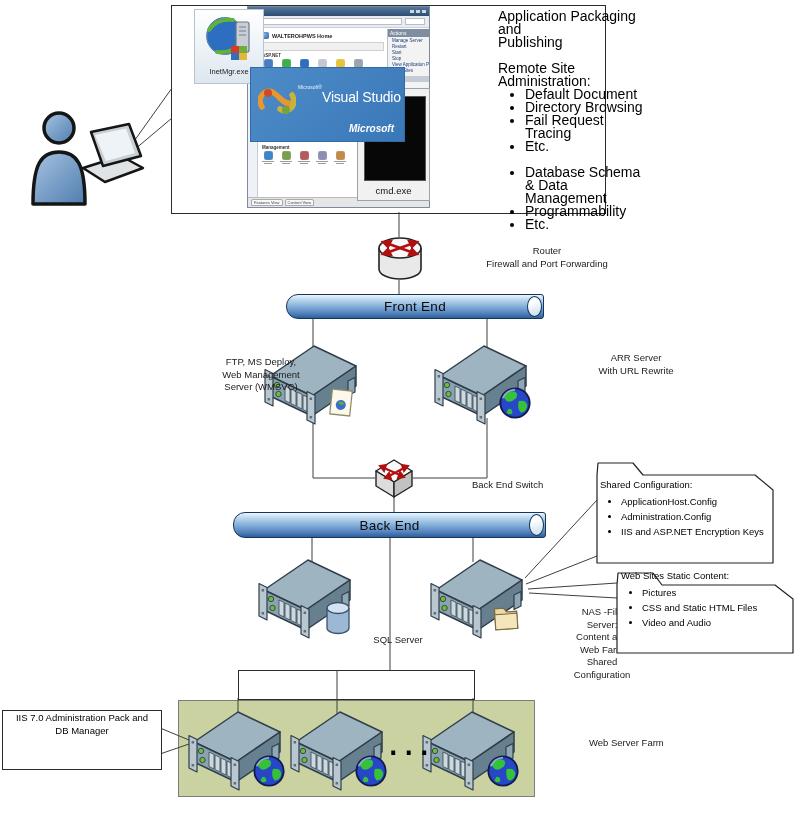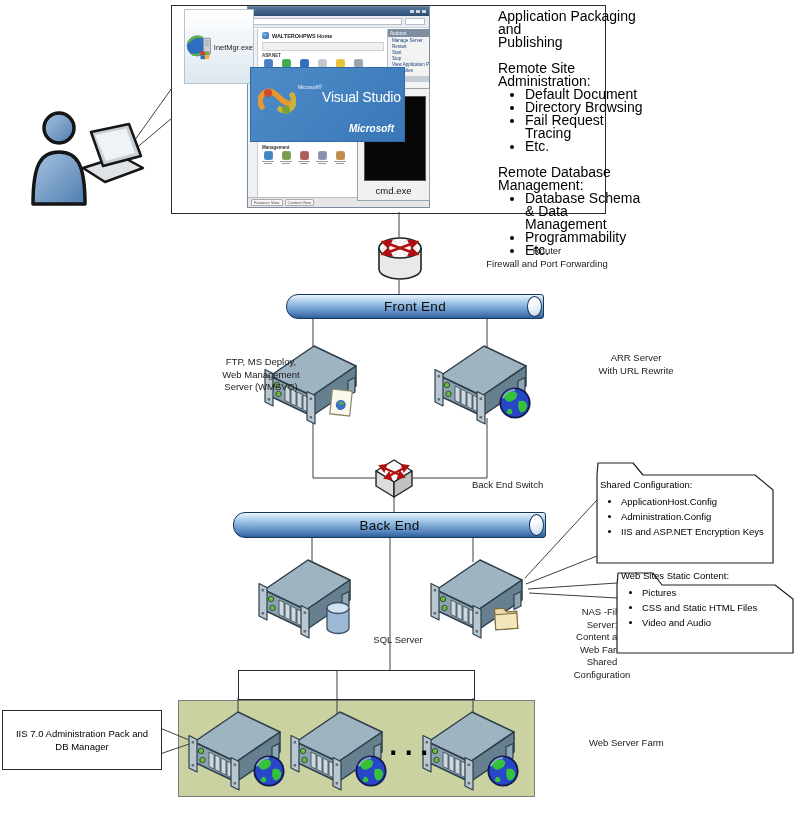--- a/index.html
+++ b/index.html
@@ -49,37 +49,37 @@
   .home-ic{width:7px;height:7px;background:radial-gradient(circle at 35% 35%,#7fb2e8,#2d5fa8);border-radius:2px;}
   .home-t{font-size:5.5px;font-weight:bold;color:#222;}
   .filter-bar{height:7px;background:#f0f0f0;border:1px solid #d0d0d0;margin:3px 0 2px 0;}
   .sec-t{font-size:4.5px;font-weight:bold;color:#333;margin:2px 0 1px 0;}
   .icon-row{display:flex;gap:6px;margin:1px 0 4px 0;}
   .mini-icon{display:flex;flex-direction:column;align-items:center;gap:1px;}
   .mini-icon-block{width:9px;height:9px;border-radius:2px;box-shadow:inset 0 0 1px rgba(255,255,255,.8);}
   .mini-icon-line{width:12px;height:1px;background:#9a9a9a;display:block;}
   .mini-icon-line.short{width:8px;}
   
-  #inetmgr-tile{left:184px;top:9px;width:68px;height:73px;border:1px solid #b9c3cf;
-    background:linear-gradient(180deg,#ffffff,#dde7f0);display:flex;flex-direction:row;align-items:center;text-align:center;}
+  #inetmgr-tile{left:194px;top:9px;width:68px;height:73px;border:1px solid #b9c3cf;
+    background:linear-gradient(180deg,#ffffff,#dde7f0);display:flex;flex-direction:column;align-items:center;text-align:center;}
   #inetmgr-label{font-size:7.5px;color:#222;margin-top:1px;}
   
   #vs-splash{left:250px;top:67px;width:153px;height:73px;background:linear-gradient(135deg,#4e8cc8,#3a77b8);border:1px solid #336aa6;}
   #vs-ms-small{position:absolute;left:47px;top:16px;font-size:5px;color:#e8f1fa;}
   #vs-title{position:absolute;left:46px;top:21px;font-size:14px;color:#fff;letter-spacing:-.2px;padding-left:25px;}
   #vs-ms-bottom{position:absolute;right:10px;bottom:7px;font-size:10px;color:#fff;font-weight:bold;font-style:italic;}
   
   #cmd-window{left:357px;top:88px;width:71px;height:111px;background:#f1f1f1;border:1px solid #9aa2ac;}
   #cmd-black{position:absolute;left:6px;top:7px;width:60px;height:83px;background:#070707;border:1px solid #555;}
   #cmd-label{position:absolute;left:0;right:0;bottom:4px;text-align:center;font-size:9.5px;color:#111;}
   
   #farm-box{left:178px;top:700px;width:355px;height:95px;background:#c9d2a0;border:1px solid #7c7c7c;}
   #farm-dots{left:386px;top:733px;width:40px;font-size:24px;font-weight:bold;letter-spacing:1px;font-family:"DejaVu Sans Mono",monospace;}
   #http-box{left:238px;top:670px;width:235px;height:28px;display:flex;align-items:center;justify-content:center;font-size:9.5px;}
-  #admin-box{left:2px;top:710px;width:158px;height:58px;display:flex;align-items:center;justify-content:center;}
+  #admin-box{left:2px;top:710px;width:158px;height:58px;display:flex;justify-content:center;}
   #admin-box .inner{width:140px;text-align:center;font-size:9.5px;line-height:13px;}
 </style>
 </head>
 <body>
 
 <div id="canvas">
 
   <svg width="0" height="0" style="position:absolute">
     <defs>
       <linearGradient id="gradPerson" x1="0" y1="0" x2="1" y2="1">
@@ -327,22 +327,20 @@
   <div class="abs z3" id="top-annotation">
     <p>Application Packaging and
 Publishing</p>
     <p style="margin-bottom:0">Remote Site Administration:</p>
     <ul>
       <li>Default Document</li>
       <li>Directory Browsing</li>
       <li>Fail Request Tracing</li>
       <li>Etc.</li>
     </ul>
-    <p style="margin-bottom:0">Remote Database
-Management:</p>
     <ul>
       <li>Database Schema &amp; Data Management</li>
       <li>Programmability</li>
       <li>Etc.</li>
     </ul>
   </div>
 
   <svg class="abs z3" style="left:377px;top:234px" width="46" height="50" viewBox="0 0 46 50">
     <path d="M2,14 L2,35 A21,10 0 0 0 44,35 L44,14" fill="#e9e9e9" stroke="#222" stroke-width="1.6"></path>
     <ellipse cx="23" cy="14" rx="21" ry="10" fill="#f8f8f8" stroke="#222" stroke-width="1.6"></ellipse>

